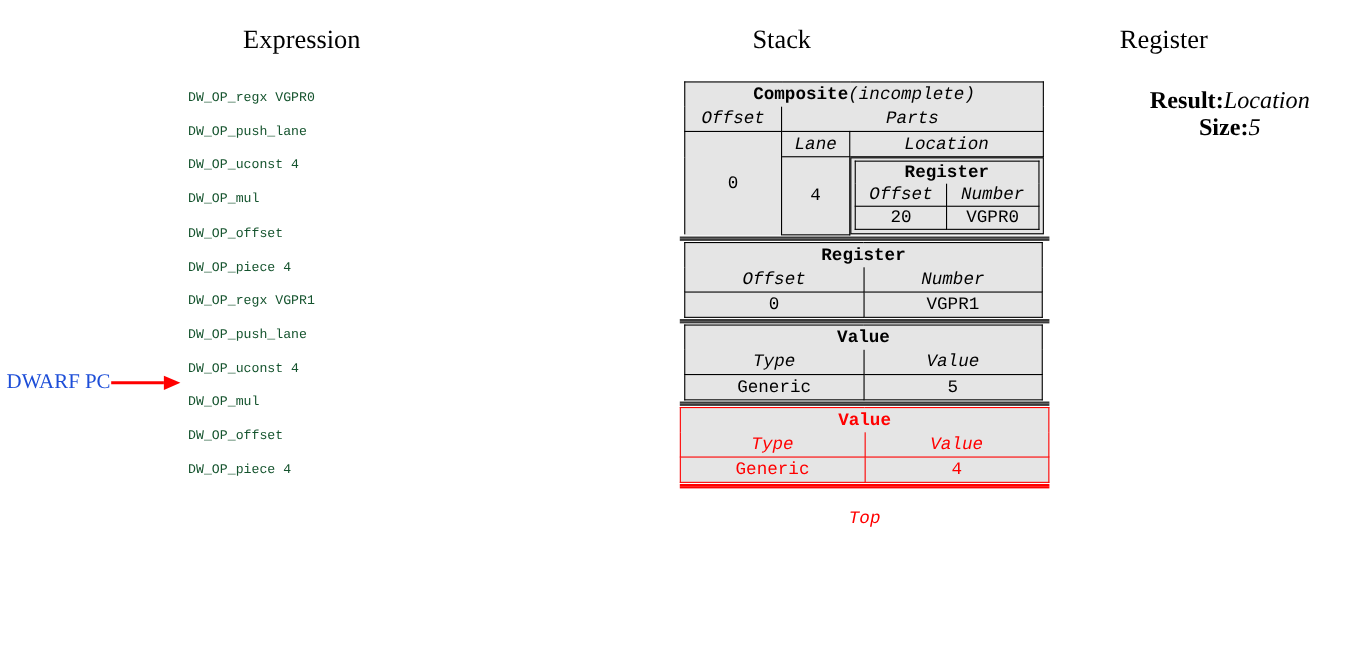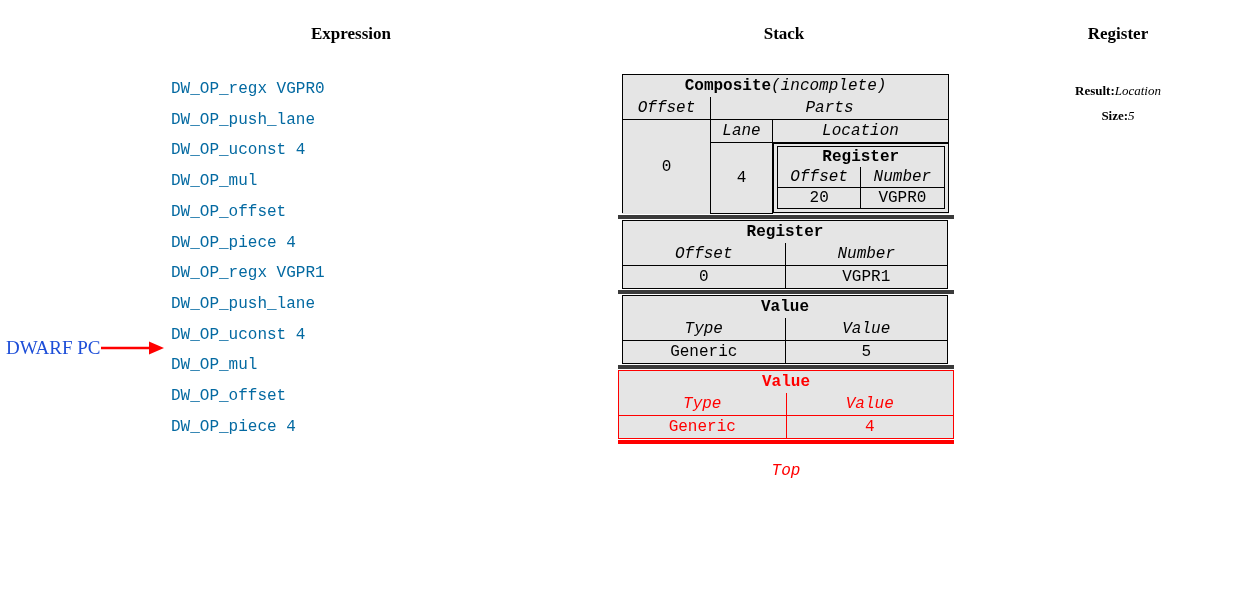--- a/index.html
+++ b/index.html
@@ -13,41 +13,40 @@
     position: relative;
     font-family: "Liberation Serif", serif;
     color: #000000;
     overflow: hidden;
   }
 
   
   .col-heading {
     position: absolute;
     font-family: "Liberation Serif", serif;
-    font-weight: bold;
-    font-size: 17px;
-    text-align: center;
+    font-weight: normal;
+    font-size: 24px;
     white-space: nowrap;
   }
   #heading-expression { left: 221px; top: 24px; width: 260px; }
   #heading-stack      { left: 684px; top: 24px; width: 200px; }
   #heading-context    { left: 1018px; top: 24px; width: 200px; }
 
   
   #expression-list {
     position: absolute;
     left: 171px;
     top: 74px;
     width: 290px;
   }
   .expr-line {
     font-family: "Liberation Mono", monospace;
-    font-size: 16px;
+    font-size: 12px;
     line-height: 30.7px;
-    color: #0369a1;
+    color: #14532d;
     white-space: pre;
   }
 
   
   #dwarf-pc-marker {
     position: absolute;
     left: 6px;
     top: 337px;
     display: flex;
     align-items: center;
@@ -154,21 +153,21 @@
   }
 
   
   #context-body {
     position: absolute;
     left: 1000px;
     top: 78px;
     width: 236px;
     text-align: center;
     font-family: "Liberation Serif", serif;
-    font-size: 13px;
+    font-size: 22px;
     line-height: 25px;
   }
   .ctx-key { font-weight: bold; }
   .ctx-val { font-style: italic; }
 </style>
 </head>
 <body>
 
 <div id="heading-expression" class="col-heading">Expression</div>
 <div id="heading-stack" class="col-heading">Stack</div>

